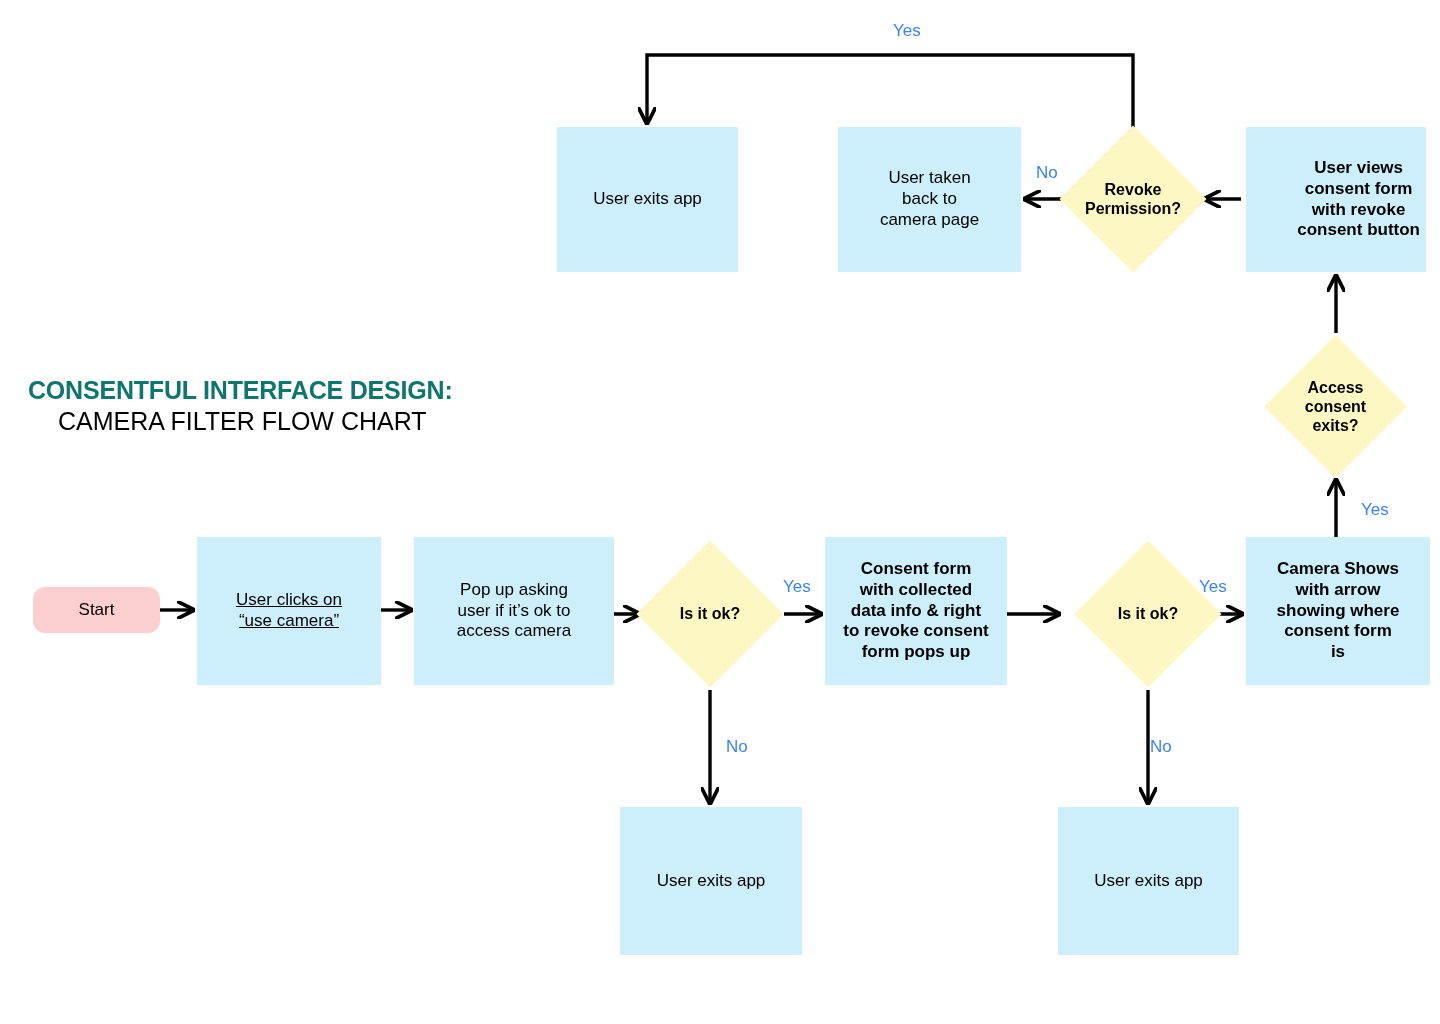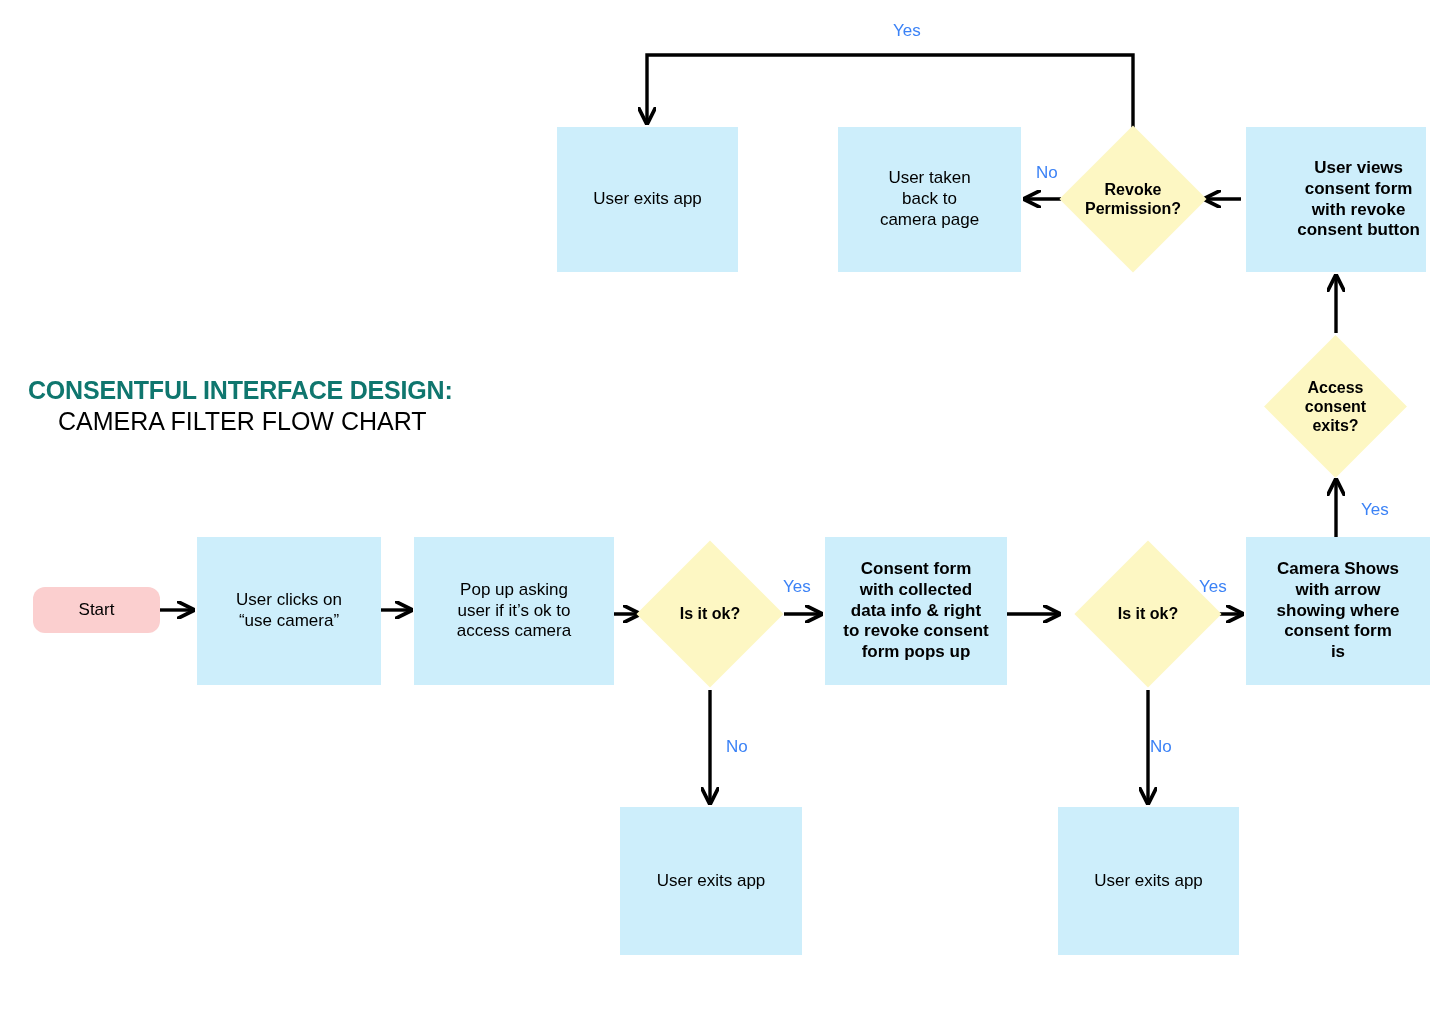--- a/index.html
+++ b/index.html
@@ -151,21 +151,21 @@
     <div class="diamond-text" style="white-space:pre-line;">Access
 consent
 exits?</div>
   </div>
 
   <div class="node terminator" style="left:33px; top:587px; width:127px; height:46px;">
     <span class="lbl">Start</span>
   </div>
 
   <div class="node box" style="left:197px; top:537px; width:184px; height:148px;">
-    <span class="lbl" style="white-space:pre-line;">User clicks on
+    <span class="lbl" style="white-space:pre-line;text-decoration:underline;">User clicks on
 “use camera”</span>
   </div>
 
   <div class="node box" style="left:414px; top:537px; width:200px; height:148px;">
     <span class="lbl" style="white-space:pre-line;">Pop up asking
 user if it’s ok to
 access camera</span>
   </div>
 
   <div class="diamond-wrap" style="left:658px; top:562px; width:104px; height:104px;">

